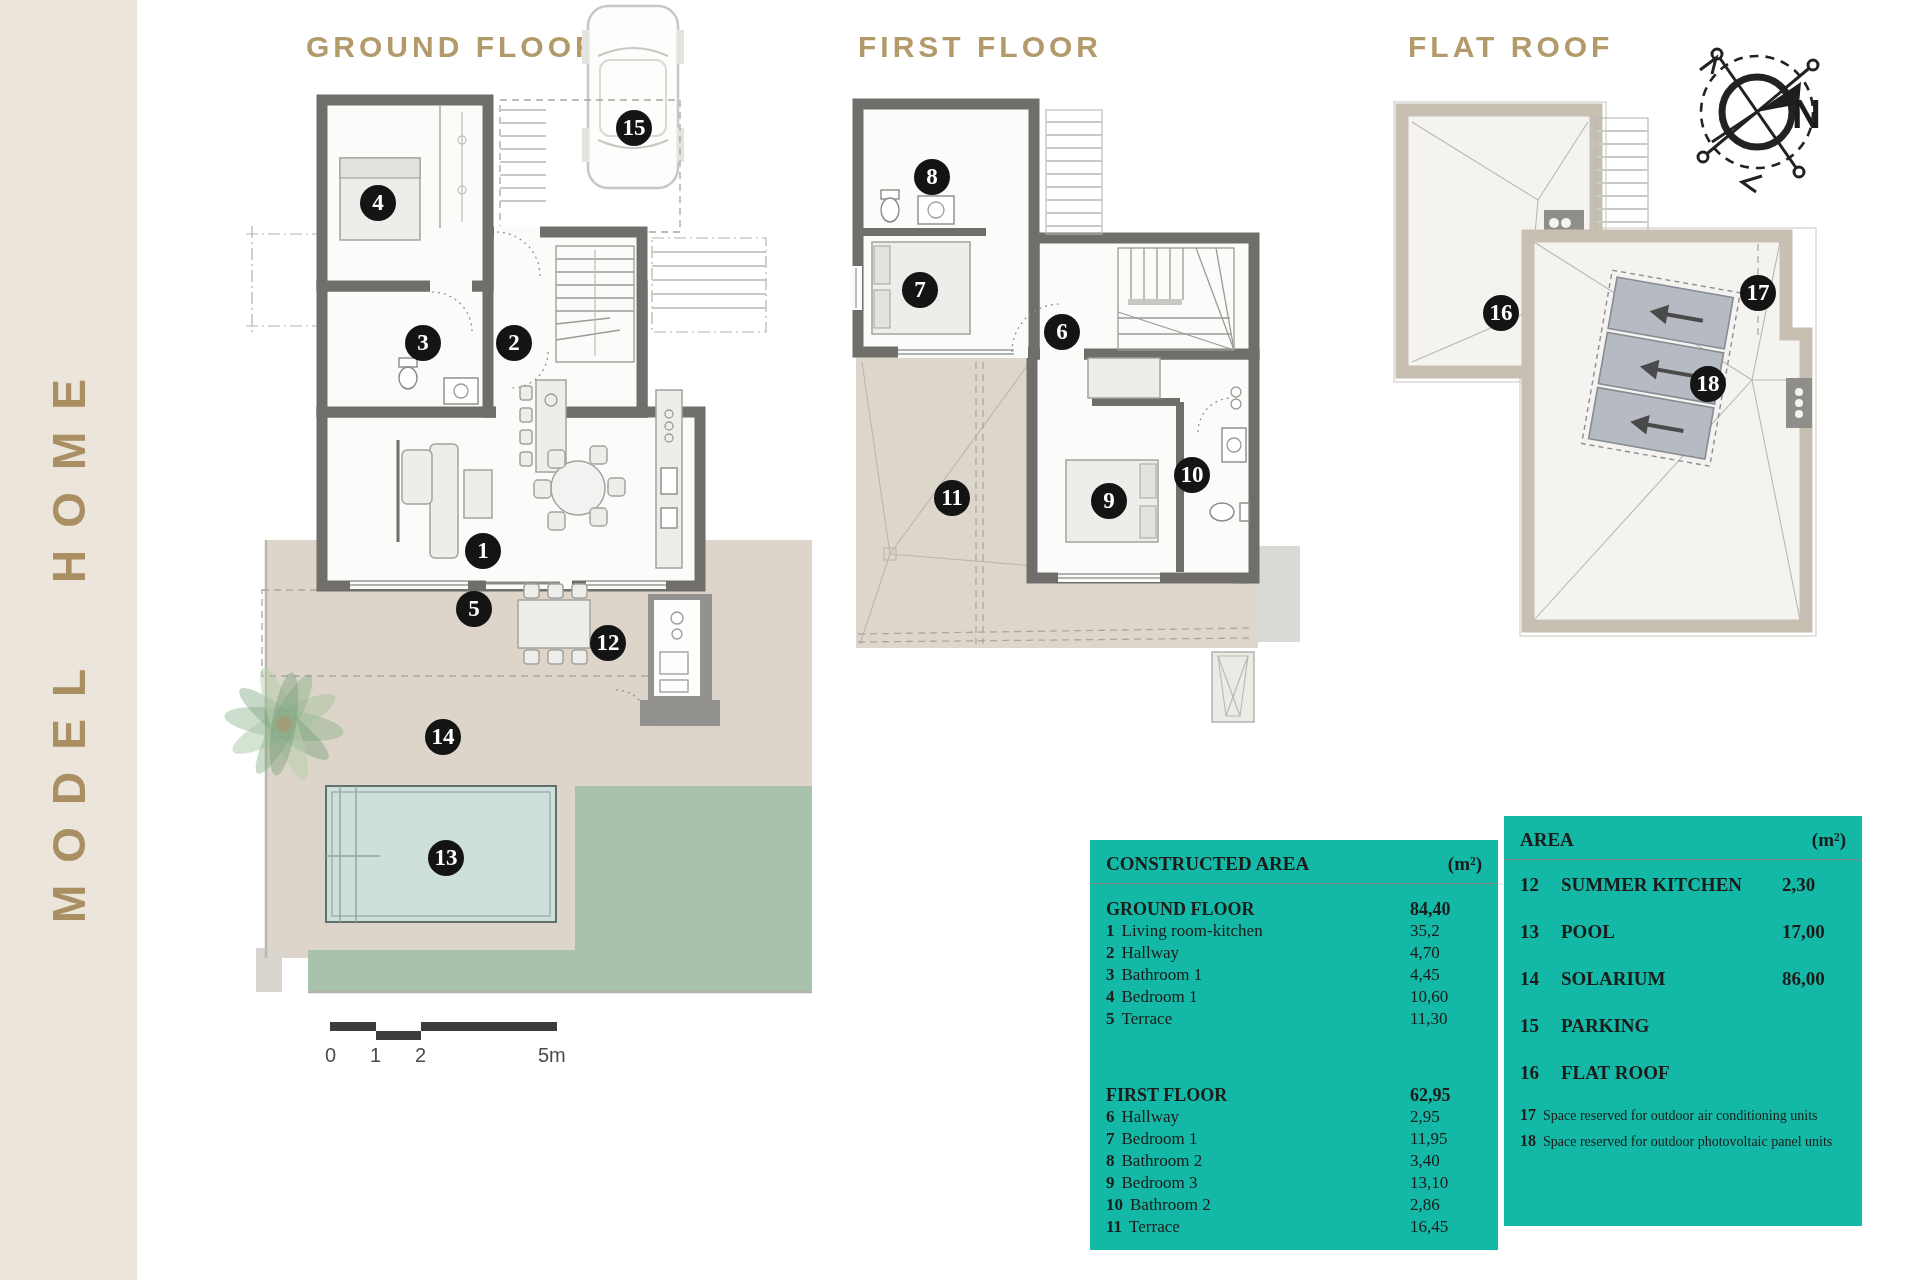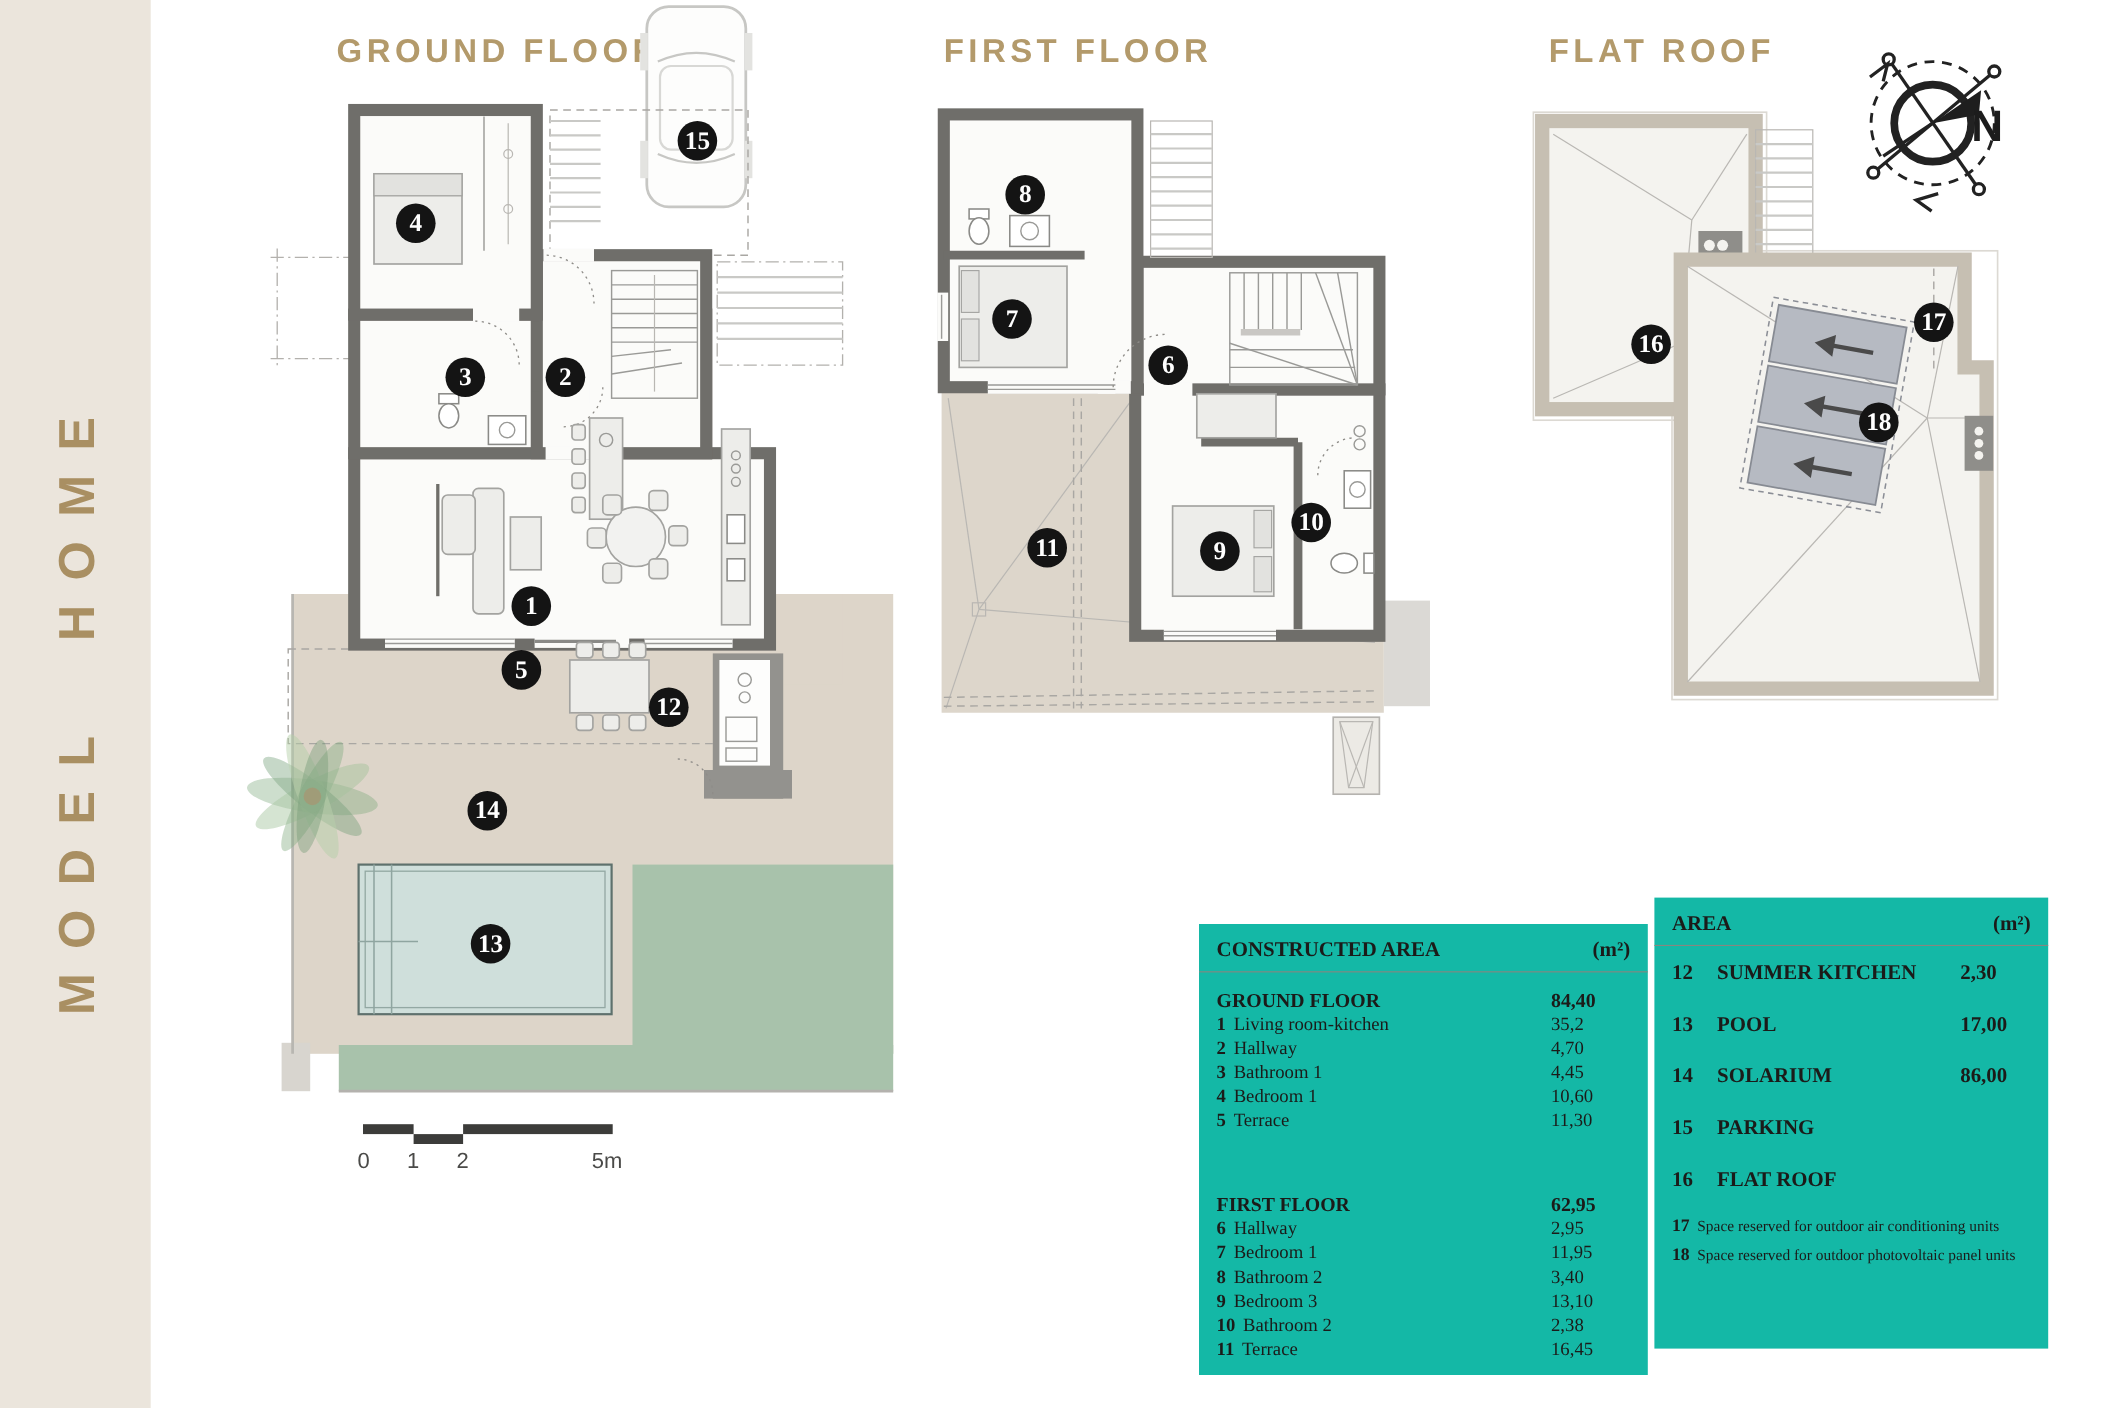--- a/index.html
+++ b/index.html
@@ -528,21 +528,21 @@
           <span class="val">3,40</span>
         </div>
       <div class="c-row">
           <span class="num">9</span>
           <span class="lab">Bedroom 3</span>
           <span class="val">13,10</span>
         </div>
       <div class="c-row">
           <span class="num">10</span>
           <span class="lab">Bathroom 2</span>
-          <span class="val">2,38</span>
+          <span class="val">2,86</span>
         </div>
       <div class="c-row">
           <span class="num">11</span>
           <span class="lab">Terrace</span>
           <span class="val">16,45</span>
         </div>
     </div>
   </div>
 </div>
 

